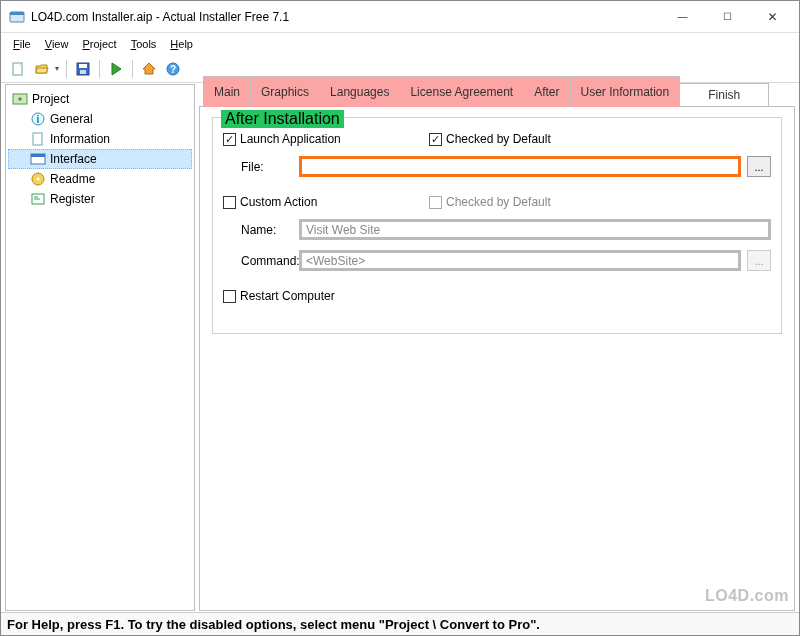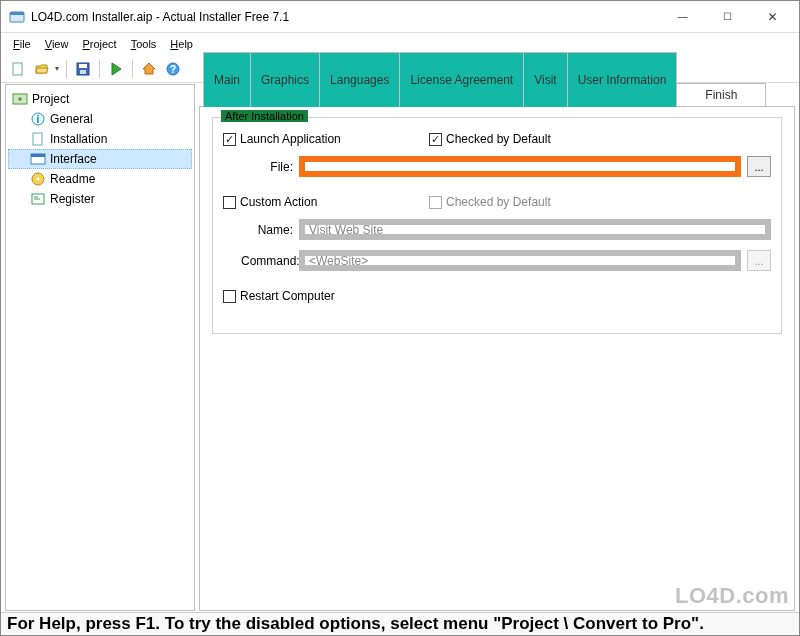--- a/index.html
+++ b/index.html
@@ -104,25 +104,25 @@
       display: flex;
       flex-direction: column;
     }
     .tabs {
       display: flex;
       align-items: flex-end;
       height: 22px;
       padding-left: 4px;
     }
     .tab {
-      padding: 20px 10px;
+      padding: 8px 10px;
       font-size: 12px;
       border: 1px solid #bfbfbf;
       border-bottom: none;
-      background: #14b8a6;
+      background: #fca5a5;
       margin-right: -1px;
       position: relative;
       top: 1px;
       color: #333;
     }
     .tab.active {
       background: #fff;
       top: 0;
       padding: 4px 28px;
       z-index: 2;
@@ -135,23 +135,23 @@
     }
     .groupbox {
       border: 1px solid #d0d0d0;
       padding: 14px 10px 12px 10px;
       position: relative;
     }
     .groupbox-title {
       position: absolute;
       top: -8px;
       left: 8px;
-      background: #15803d;
+      background: #22c55e;
       padding: 0 4px;
-      font-size: 11px;
+      font-size: 16px;
     }
     .row {
       display: flex;
       align-items: center;
       margin-bottom: 10px;
       gap: 6px;
     }
     .checkbox-wrap {
       display: flex; align-items: center; gap: 4px;
     }
@@ -160,28 +160,28 @@
       border: 1px solid #333;
       display: flex; align-items: center; justify-content: center;
       font-size: 11px; line-height: 1;
       color: #222;
     }
     .checkbox.disabled { border-color: #aaa; color: #aaa; }
     .lbl { font-size: 12px; }
     .lbl.disabled { color: #888; }
     .field-label {
       width: 70px;
-      text-align: right;
+      text-align: left;
       padding-left: 18px;
       font-size: 12px;
     }
     .text-input {
       flex: 1;
       height: 21px;
-      border: 6px solid #f97316;
+      border: 3px solid #f97316;
       padding: 0 4px;
       font-size: 12px;
       font-family: inherit;
       background: #fff;
     }
     .text-input.disabled {
       background: #fff;
       color: #888;
       border-color: #bbb;
     }
@@ -193,29 +193,29 @@
       display: flex; align-items: center; justify-content: center;
     }
     .browse-btn.disabled { color: #999; background: #f4f4f4; border-color: #ccc; }
     .statusbar {
       position: absolute;
       bottom: 0; left: 0; right: 0;
       height: 23px;
       border-top: 1px solid #ccc;
       display: flex; align-items: center;
       padding: 0 6px;
-      font-size: 17px;
+      font-size: 13px;
       background: #f8f8f8;
     }
     .statusbar b { font-weight: bold; }
     .watermark {
       position: absolute;
       right: 10px; bottom: 26px;
       color: rgba(120,120,120,0.45);
-      font-size: 22px;
+      font-size: 16px;
       font-weight: 600;
       letter-spacing: 0.5px;
       display: flex; align-items: flex-start; gap: 12px;
       pointer-events: none;
     }
     .watermark svg { opacity: 0.45; }
   </style>
 </head>
 <body>
 
@@ -296,21 +296,21 @@
       <svg class="tree-icon" viewBox="0 0 16 16">
           <circle cx="8" cy="8" r="6" fill="#dff" stroke="#3a8ac4"></circle>
           <text x="8" y="12" text-anchor="middle" font-size="10" fill="#2a6aa4" font-weight="bold">i</text>
         </svg>
       <span>General</span>
     </div>
     <div class="tree-item">
       <svg class="tree-icon" viewBox="0 0 16 16">
           <rect x="3" y="2" width="9" height="12" fill="#fff" stroke="#6aa"></rect>
         </svg>
-      <span>Installation</span>
+      <span>Information</span>
     </div>
     <div class="tree-item selected">
       <svg class="tree-icon" viewBox="0 0 16 16">
           <rect x="1" y="3" width="14" height="10" fill="#fff" stroke="#3a7ac4"></rect>
           <rect x="1" y="3" width="14" height="3" fill="#3a7ac4"></rect>
         </svg>
       <span>Interface</span>
     </div>
     <div class="tree-item">
       <svg class="tree-icon" viewBox="0 0 16 16">
@@ -327,21 +327,21 @@
       <span>Register</span>
     </div>
   </div>
 
   <div class="main-panel">
     <div class="tabs">
       <div class="tab">Main</div>
       <div class="tab">Graphics</div>
       <div class="tab">Languages</div>
       <div class="tab">License Agreement</div>
-      <div class="tab">Visit</div>
+      <div class="tab">After</div>
       <div class="tab">User Information</div>
       <div class="tab active">Finish</div>
     </div>
     <div class="tab-content">
       <div class="groupbox">
         <div class="groupbox-title">After Installation</div>
 
         <div class="row">
           <div class="checkbox-wrap" style="width:200px;">
             <div class="checkbox">✓</div>

